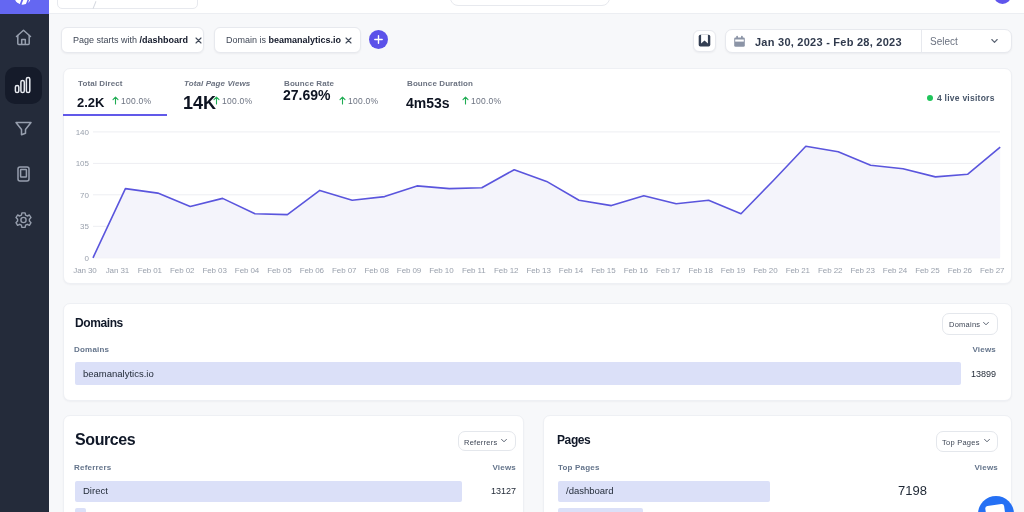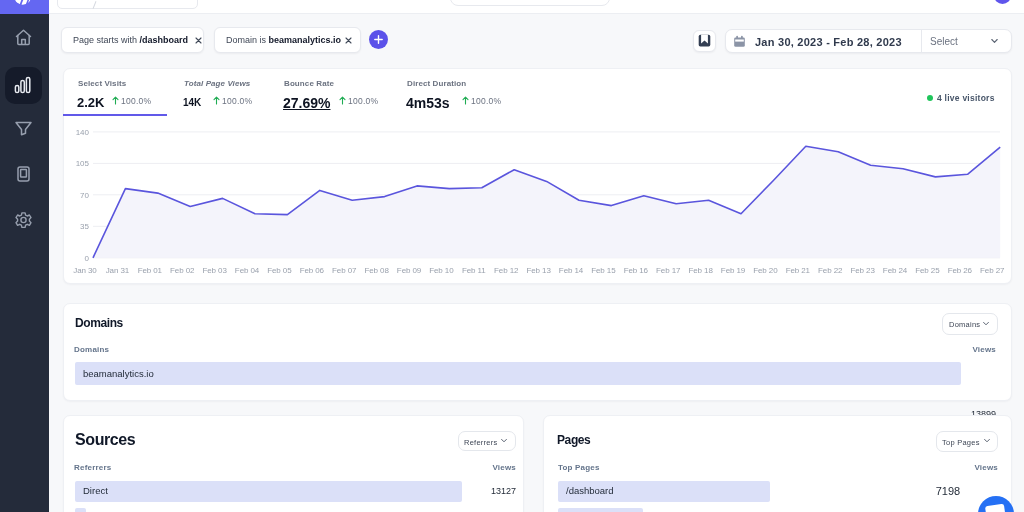--- a/index.html
+++ b/index.html
@@ -85,42 +85,42 @@
   <rect x="2.2" y="4.5" width="8.6" height="2.1" fill="#ffffff"></rect>
 </svg>
 <div class="abs" style="left:755px;top:38px;font-size:11px;font-weight:bold;line-height:9px;letter-spacing:0.25px;color:#303a4d;">Jan 30, 2023 - Feb 28, 2023</div>
 <div class="abs" style="left:930px;top:37px;font-size:10px;line-height:9px;color:#6b7280;">Select</div>
 <svg class="abs" style="left:990px;top:38px;" width="9" height="7" viewBox="0 0 9 7">
     <path d="M1.8 1.5 L4.5 4.3 L7.2 1.5" stroke="#5a6372" stroke-width="1.1" fill="none" stroke-linecap="round" stroke-linejoin="round"></path>
   </svg>
 
 <div class="abs" style="left:63px;top:68px;width:949px;height:216px;background:#fff;border:1px solid #eef0f4;border-radius:7px;box-shadow:0 1px 2px rgba(16,24,40,.04);"></div>
 
-<div class="abs" style="left:78px;top:80px;font-size:8px;font-weight:bold;color:#6b7280;line-height:8px;letter-spacing:0.1px;">Select Visits</div>
+<div class="abs" style="left:78px;top:80px;font-size:8px;font-weight:bold;color:#6b7280;line-height:8px;letter-spacing:0.1px;">Total Direct</div>
 <div class="abs" style="left:77px;top:96px;font-size:13px;font-weight:bold;color:#0d1321;line-height:14px;">2.2K</div>
 <svg class="abs" style="left:112px;top:96px;" width="7" height="9" viewBox="0 0 7 9">
     <path d="M3.5 8 L3.5 1.5 M1 3.6 L3.5 1.1 L6 3.6" stroke="#1fac53" stroke-width="1.1" fill="none" stroke-linecap="round" stroke-linejoin="round"></path>
   </svg>
 <div class="abs" style="left:121px;top:97px;font-size:8.5px;color:#6b7280;line-height:9px;letter-spacing:0.25px;">100.0%</div>
 
 <div class="abs" style="left:184px;top:80px;font-size:8px;font-weight:bold;color:#6b7280;line-height:8px;letter-spacing:0.1px;font-style:italic;">Total Page Views</div>
-<div class="abs" style="left:183px;top:96px;font-size:10px;font-weight:bold;color:#0d1321;line-height:14px;">14K</div>
+<div class="abs" style="left:183px;top:96px;font-size:18px;font-weight:bold;color:#0d1321;line-height:14px;">14K</div>
 <svg class="abs" style="left:213px;top:96px;" width="7" height="9" viewBox="0 0 7 9">
     <path d="M3.5 8 L3.5 1.5 M1 3.6 L3.5 1.1 L6 3.6" stroke="#1fac53" stroke-width="1.1" fill="none" stroke-linecap="round" stroke-linejoin="round"></path>
   </svg>
 <div class="abs" style="left:222px;top:97px;font-size:8.5px;color:#6b7280;line-height:9px;letter-spacing:0.25px;">100.0%</div>
 
 <div class="abs" style="left:284px;top:80px;font-size:8px;font-weight:bold;color:#6b7280;line-height:8px;letter-spacing:0.1px;">Bounce Rate</div>
-<div class="abs" style="left:283px;top:96px;font-size:14px;font-weight:bold;color:#0d1321;line-height:14px;text-decoration:underline;">27.69%</div>
+<div class="abs" style="left:283px;top:88px;font-size:14px;font-weight:bold;color:#0d1321;line-height:14px;">27.69%</div>
 <svg class="abs" style="left:339px;top:96px;" width="7" height="9" viewBox="0 0 7 9">
     <path d="M3.5 8 L3.5 1.5 M1 3.6 L3.5 1.1 L6 3.6" stroke="#1fac53" stroke-width="1.1" fill="none" stroke-linecap="round" stroke-linejoin="round"></path>
   </svg>
 <div class="abs" style="left:348px;top:97px;font-size:8.5px;color:#6b7280;line-height:9px;letter-spacing:0.25px;">100.0%</div>
 
-<div class="abs" style="left:407px;top:80px;font-size:8px;font-weight:bold;color:#6b7280;line-height:8px;letter-spacing:0.1px;">Direct Duration</div>
+<div class="abs" style="left:407px;top:80px;font-size:8px;font-weight:bold;color:#6b7280;line-height:8px;letter-spacing:0.1px;">Bounce Duration</div>
 <div class="abs" style="left:406px;top:96px;font-size:14px;font-weight:bold;color:#0d1321;line-height:14px;">4m53s</div>
 <svg class="abs" style="left:462px;top:96px;" width="7" height="9" viewBox="0 0 7 9">
     <path d="M3.5 8 L3.5 1.5 M1 3.6 L3.5 1.1 L6 3.6" stroke="#1fac53" stroke-width="1.1" fill="none" stroke-linecap="round" stroke-linejoin="round"></path>
   </svg>
 <div class="abs" style="left:471px;top:97px;font-size:8.5px;color:#6b7280;line-height:9px;letter-spacing:0.25px;">100.0%</div>
 
 <div class="abs" style="left:63px;top:114px;width:104px;height:2px;background:#6159e9;"></div>
 
 <div class="abs" style="left:927px;top:95px;width:6px;height:6px;background:#1fc55b;border-radius:50%;"></div>
 <div class="abs" style="left:937px;top:94px;font-size:8.5px;font-weight:bold;color:#475569;line-height:9px;letter-spacing:0.25px;">4 live visitors</div>
@@ -173,21 +173,21 @@
 <div class="abs" style="left:75px;top:316.5px;font-size:12px;font-weight:bold;color:#101828;line-height:12px;letter-spacing:-0.4px;">Domains</div>
 <div class="abs" style="left:942px;top:313px;width:56px;height:22px;background:#fff;border:1px solid #e4e7ec;border-radius:7px;"></div>
 <div class="abs" style="left:949px;top:321px;font-size:7.5px;color:#3f4756;line-height:8px;letter-spacing:0.25px;">Domains</div>
 <svg class="abs" style="left:982px;top:321px;" width="8" height="6" viewBox="0 0 8 6">
     <path d="M1.6 1.4 L4 3.8 L6.4 1.4" stroke="#5a6372" stroke-width="1.0" fill="none" stroke-linecap="round" stroke-linejoin="round"></path>
   </svg>
 <div class="abs" style="left:74px;top:346px;font-size:8px;font-weight:bold;color:#64748b;line-height:8px;letter-spacing:0.2px;">Domains</div>
 <div class="abs" style="left:896px;top:346px;width:100px;font-size:8px;font-weight:bold;color:#64748b;line-height:8px;letter-spacing:0.2px;text-align:right;">Views</div>
 <div class="abs" style="left:75px;top:362px;width:886px;height:23px;background:#dbe0f8;border-radius:2px;"></div>
 <div class="abs" style="left:83px;top:369px;font-size:9.5px;color:#1e2734;line-height:10px;">beamanalytics.io</div>
-<div class="abs" style="left:896px;top:369px;width:100px;font-size:9px;color:#1e2734;line-height:10px;text-align:right;margin-top:40px;">13899</div>
+<div class="abs" style="left:896px;top:369px;width:100px;font-size:9px;color:#1e2734;line-height:10px;text-align:right;">13899</div>
 
 <div class="abs" style="left:63px;top:415px;width:461px;height:105px;background:#fff;border:1px solid #eef0f4;border-radius:7px;box-shadow:0 1px 2px rgba(16,24,40,.04);"></div>
 <div class="abs" style="left:75px;top:433.5px;font-size:16px;font-weight:bold;color:#101828;line-height:12px;letter-spacing:-0.4px;">Sources</div>
 <div class="abs" style="left:458px;top:431px;width:58px;height:20px;background:#fff;border:1px solid #e4e7ec;border-radius:7px;"></div>
 <div class="abs" style="left:464px;top:438.5px;font-size:7.5px;color:#3f4756;line-height:8px;letter-spacing:0.25px;">Referrers</div>
 <svg class="abs" style="left:500px;top:438px;" width="8" height="6" viewBox="0 0 8 6">
     <path d="M1.6 1.4 L4 3.8 L6.4 1.4" stroke="#5a6372" stroke-width="1.0" fill="none" stroke-linecap="round" stroke-linejoin="round"></path>
   </svg>
 <div class="abs" style="left:74px;top:464px;font-size:8px;font-weight:bold;color:#64748b;line-height:8px;letter-spacing:0.2px;">Referrers</div>
 <div class="abs" style="left:416px;top:464px;width:100px;font-size:8px;font-weight:bold;color:#64748b;line-height:8px;letter-spacing:0.2px;text-align:right;">Views</div>
@@ -200,18 +200,18 @@
 <div class="abs" style="left:557px;top:433.5px;font-size:12px;font-weight:bold;color:#101828;line-height:12px;letter-spacing:-0.4px;">Pages</div>
 <div class="abs" style="left:936px;top:431px;width:62px;height:21px;background:#fff;border:1px solid #e4e7ec;border-radius:7px;"></div>
 <div class="abs" style="left:942px;top:438.5px;font-size:7.5px;color:#3f4756;line-height:8px;letter-spacing:0.25px;">Top Pages</div>
 <svg class="abs" style="left:983px;top:438px;" width="8" height="6" viewBox="0 0 8 6">
     <path d="M1.6 1.4 L4 3.8 L6.4 1.4" stroke="#5a6372" stroke-width="1.0" fill="none" stroke-linecap="round" stroke-linejoin="round"></path>
   </svg>
 <div class="abs" style="left:558px;top:464px;font-size:8px;font-weight:bold;color:#64748b;line-height:8px;letter-spacing:0.2px;">Top Pages</div>
 <div class="abs" style="left:898px;top:464px;width:100px;font-size:8px;font-weight:bold;color:#64748b;line-height:8px;letter-spacing:0.2px;text-align:right;">Views</div>
 <div class="abs" style="left:558px;top:481px;width:212px;height:21px;background:#dbe0f8;border-radius:2px;"></div>
 <div class="abs" style="left:566px;top:486px;font-size:9.5px;color:#1e2734;line-height:10px;">/dashboard</div>
-<div class="abs" style="left:898px;top:486px;width:100px;font-size:11px;color:#1e2734;line-height:10px;text-align:center;">7198</div>
+<div class="abs" style="left:898px;top:486px;width:100px;font-size:13px;color:#1e2734;line-height:10px;text-align:left;">7198</div>
 <div class="abs" style="left:558px;top:508px;width:85px;height:4px;background:#dbe0f8;border-radius:2px 2px 0 0;"></div>
 
 <div class="abs" style="left:978px;top:496px;width:36px;height:36px;background:#2570f4;border-radius:50%;overflow:hidden;">
   <div style="position:absolute;left:8px;top:9px;width:19px;height:16px;background:#ffffff;border-radius:2.5px;transform:rotate(-8deg);"></div>
 </div>
 
 </body></html>

